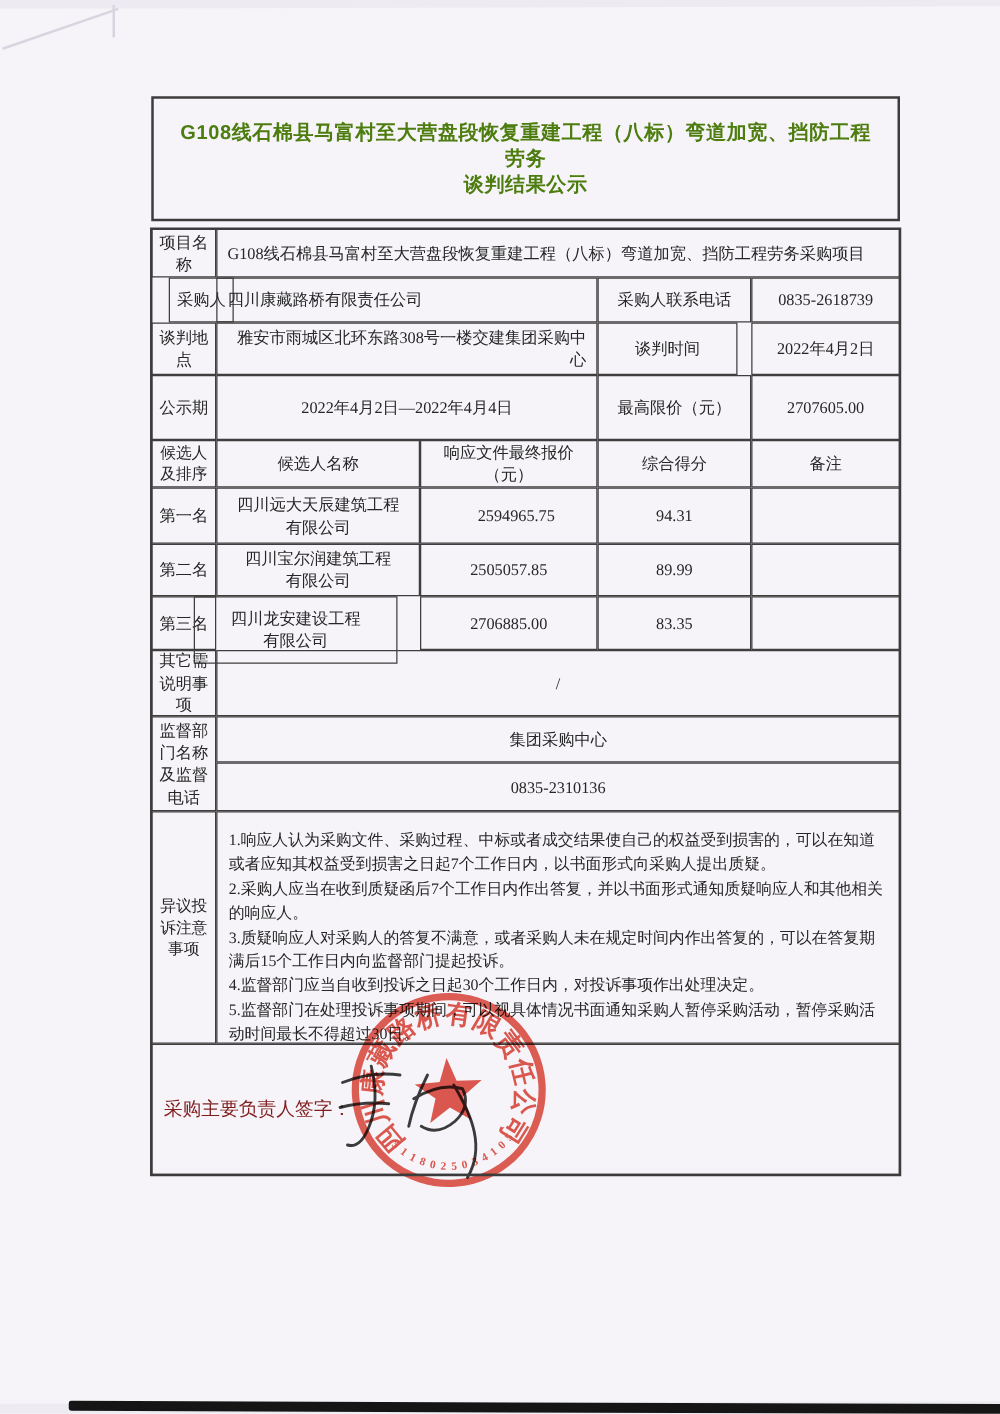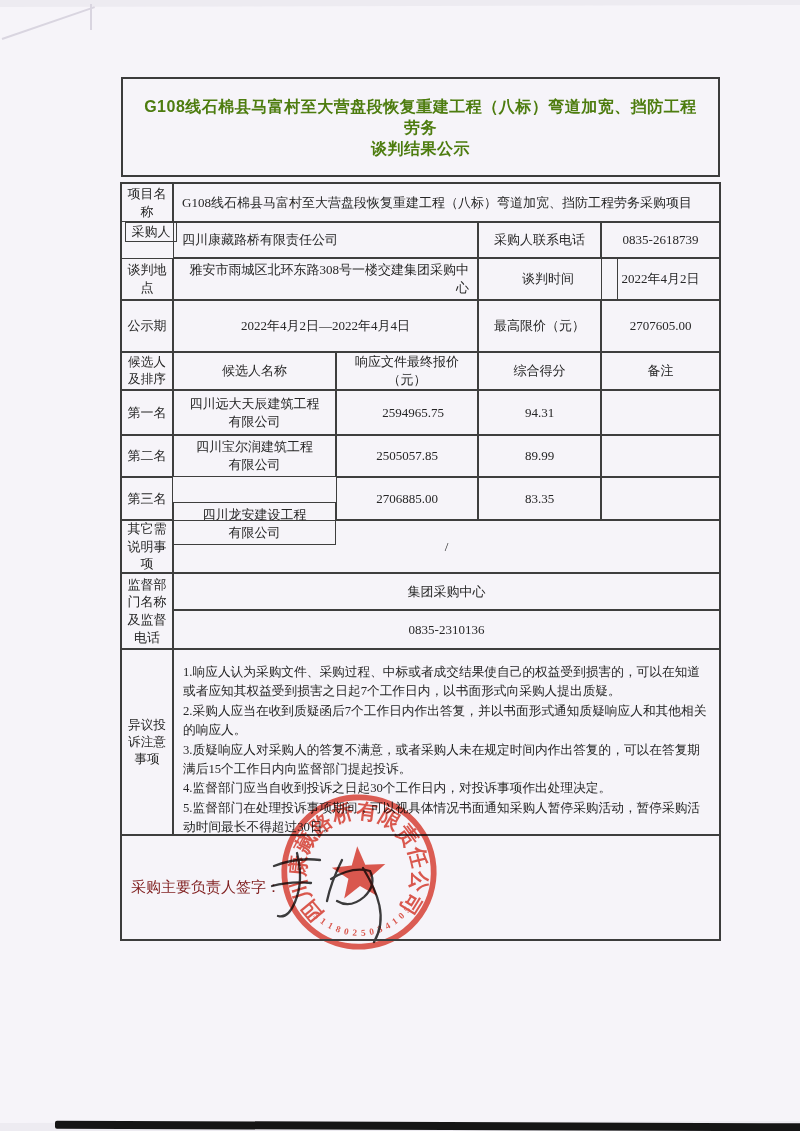--- a/index.html
+++ b/index.html
@@ -69,28 +69,28 @@
 
 <div id="title-box">
   <div>G108线石棉县马富村至大营盘段恢复重建工程（八标）弯道加宽、挡防工程</div>
   <div>劳务</div>
   <div>谈判结果公示</div>
 </div>
 
 <div class="cell" style="left:121px;top:183px;width:52px;height:39px;font-family:Liberation Serif, serif;">项目名称</div>
 <div class="cell left" style="left:173px;top:183px;width:547px;height:39px;">G108线石棉县马富村至大营盘段恢复重建工程（八标）弯道加宽、挡防工程劳务采购项目</div>
 
-<div class="cell" style="left:125px;top:222px;width:52px;height:20px;">采购人</div>
+<div class="cell" style="left:135px;top:222px;width:52px;height:36px;">采购人</div>
 <div class="cell left" style="left:173px;top:222px;width:305px;height:36px;">四川康藏路桥有限责任公司</div>
 <div class="cell" style="left:478px;top:222px;width:123px;height:36px;">采购人联系电话</div>
 <div class="cell" style="left:601px;top:222px;width:119px;height:36px;">0835-2618739</div>
 
 <div class="cell" style="left:121px;top:258px;width:52px;height:42px;">谈判地点</div>
 <div class="cell left" style="left:173px;top:258px;width:305px;height:42px;">雅安市雨城区北环东路308号一楼交建集团采购中心</div>
-<div class="cell" style="left:478px;top:258px;width:140px;height:42px;">谈判时间</div>
+<div class="cell" style="left:478px;top:258px;width:112px;height:42px;">谈判时间</div>
 <div class="cell" style="left:601px;top:258px;width:119px;height:42px;">2022年4月2日</div>
 
 <div class="cell" style="left:121px;top:300px;width:52px;height:52px;">公示期</div>
 <div class="cell" style="left:173px;top:300px;width:305px;height:52px;">2022年4月2日—2022年4月4日</div>
 <div class="cell" style="left:478px;top:300px;width:123px;height:52px;">最高限价（元）</div>
 <div class="cell" style="left:601px;top:300px;width:119px;height:52px;">2707605.00</div>
 
 <div class="cell small" style="left:121px;top:352px;width:52px;height:38px;">候选人及排序</div>
 <div class="cell" style="left:173px;top:352px;width:163px;height:38px;">候选人名称</div>
 <div class="cell" style="left:336px;top:352px;width:142px;height:38px;padding:2px 10px;">响应文件最终报价（元）</div>
@@ -109,21 +109,21 @@
 <div class="cell" style="left:121px;top:435px;width:52px;height:42px;">第二名</div>
 <div class="cell col" style="left:173px;top:435px;width:163px;height:42px;">
   <div>四川宝尔润建筑工程</div>
   <div>有限公司</div>
 </div>
 <div class="cell" style="left:336px;top:435px;width:142px;height:42px;">2505057.85</div>
 <div class="cell" style="left:478px;top:435px;width:123px;height:42px;">89.99</div>
 <div class="cell" style="left:601px;top:435px;width:119px;height:42px;"></div>
 
 <div class="cell" style="left:121px;top:477px;width:52px;height:43px;">第三名</div>
-<div class="cell col" style="left:173px;top:477px;width:163px;height:43px;margin-top:25px;">
+<div class="cell col" style="left:155px;top:477px;width:163px;height:54px;">
   <div>四川龙安建设工程</div>
   <div>有限公司</div>
 </div>
 <div class="cell" style="left:336px;top:477px;width:142px;height:43px;">2706885.00</div>
 <div class="cell" style="left:478px;top:477px;width:123px;height:43px;text-align:right;">83.35</div>
 <div class="cell" style="left:601px;top:477px;width:119px;height:43px;"></div>
 
 <div class="cell" style="left:121px;top:520px;width:52px;height:53px;">其它需说明事项</div>
 <div class="cell" style="left:173px;top:520px;width:547px;height:53px;">/</div>
 

